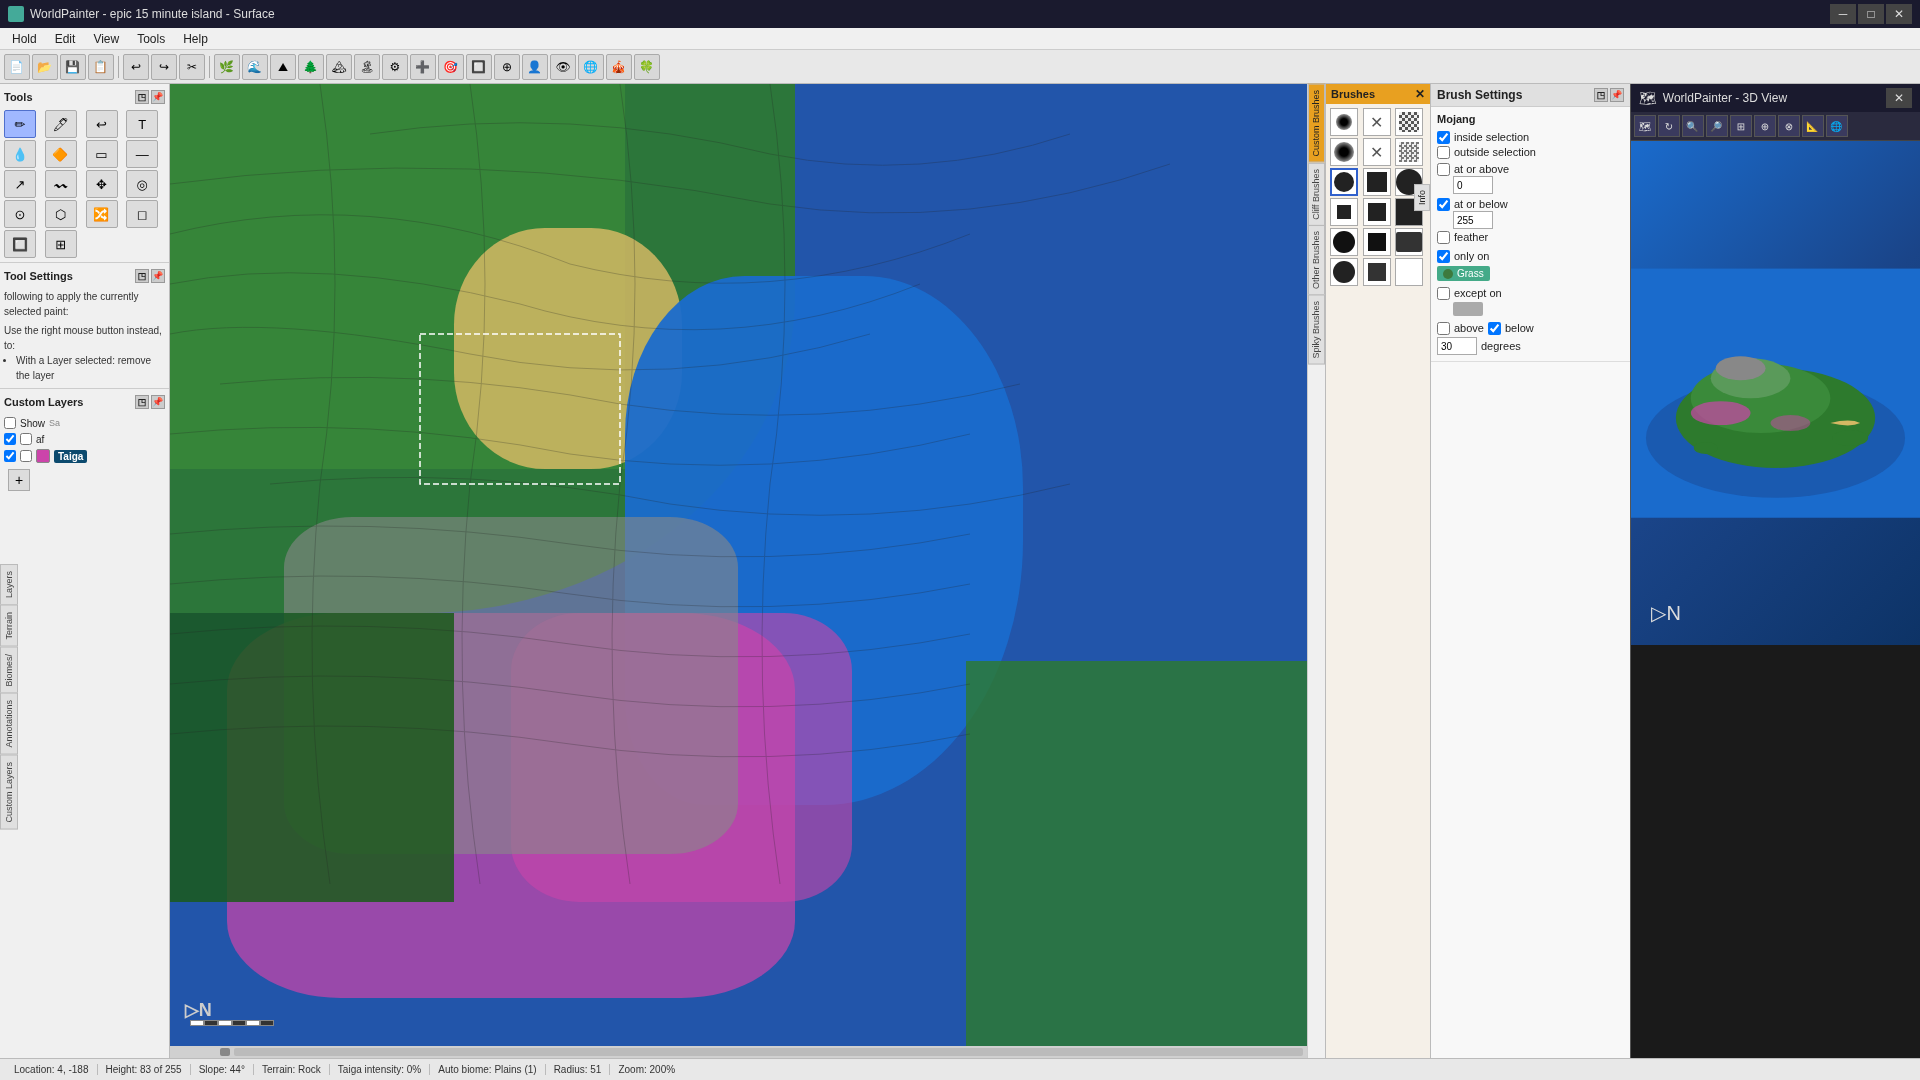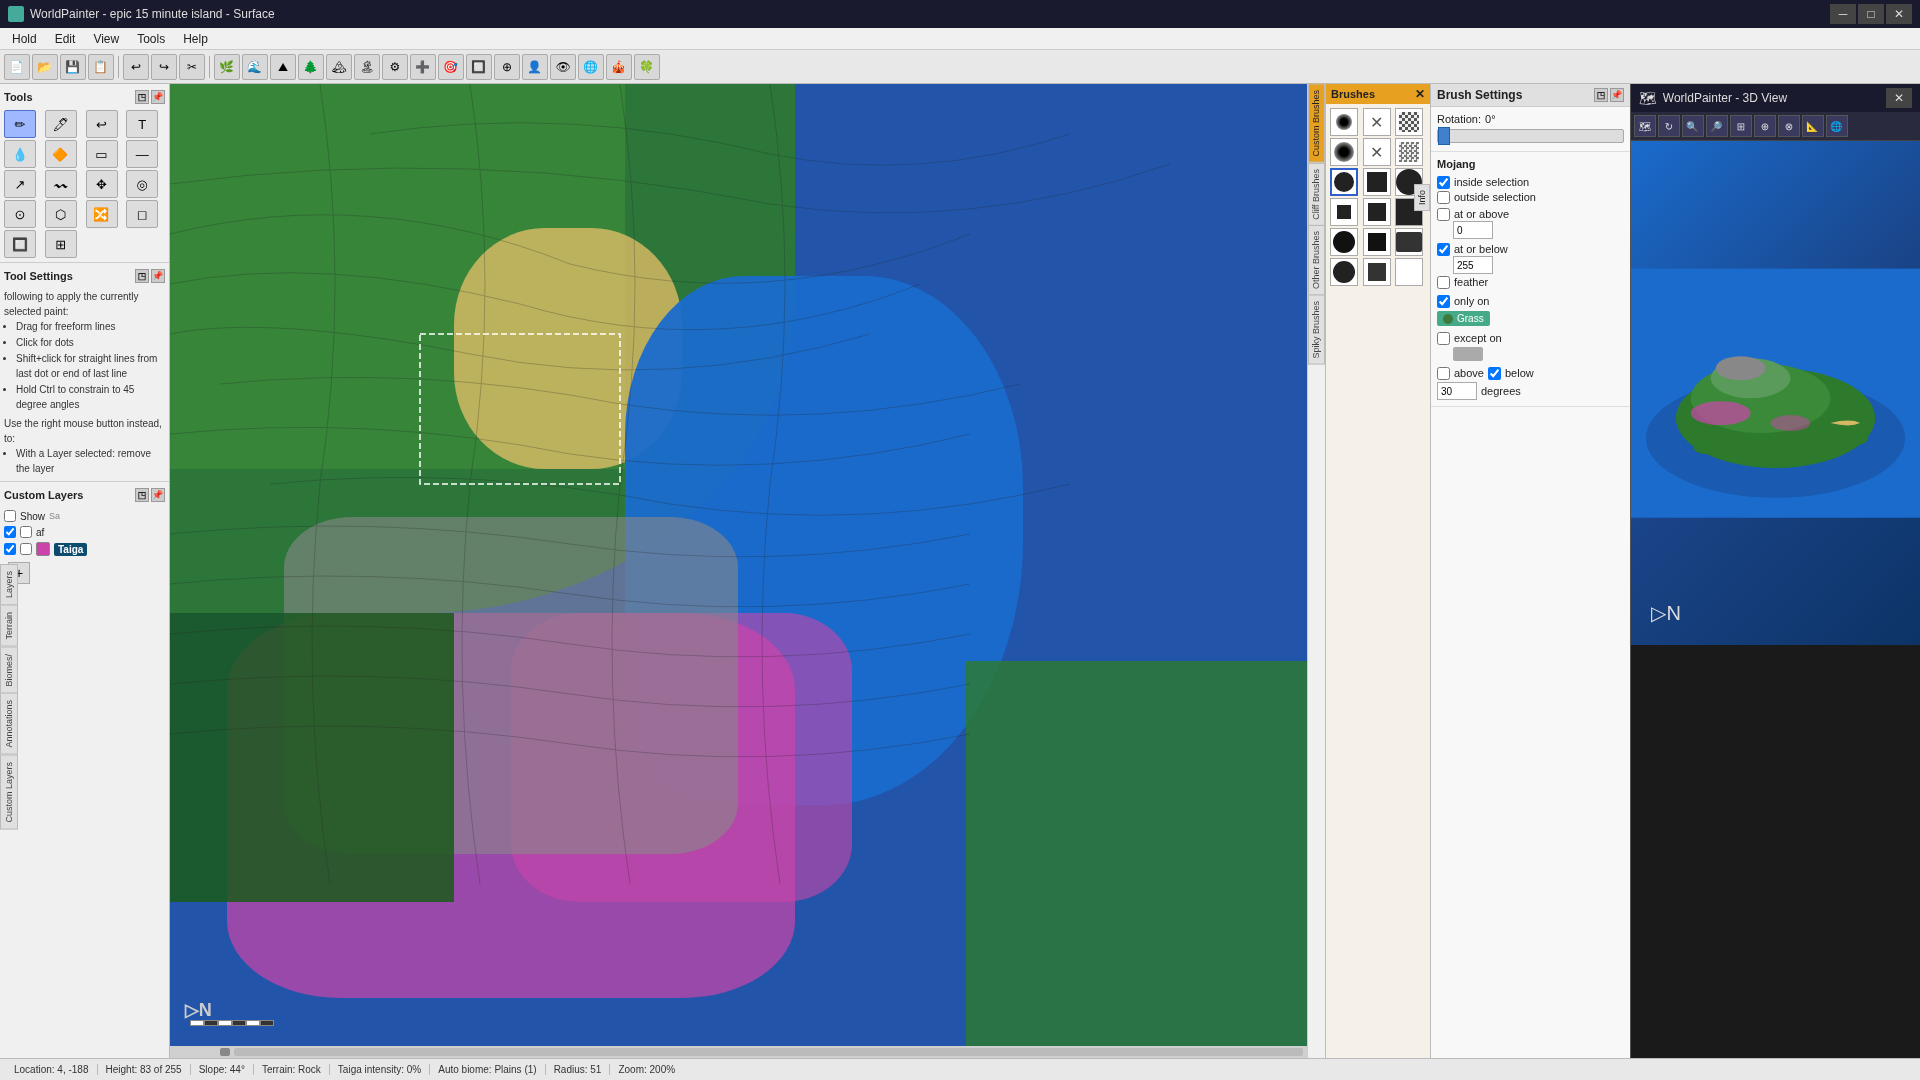--- a/index.html
+++ b/index.html
@@ -208,26 +208,20 @@
       <div class="tool-settings-section">
         <div class="section-header">
           <span>Tool Settings</span>
           <div class="section-controls">
             <div class="ctrl-btn">◳</div>
             <div class="ctrl-btn">📌</div>
           </div>
         </div>
         <div class="tool-settings-text">
           <p>following to apply the currently selected paint:</p>
-          <ul>
-            <li>Drag for freeform lines</li>
-            <li>Click for dots</li>
-            <li>Shift+click for straight lines from last dot or end of last line</li>
-            <li>Hold Ctrl to constrain to 45 degree angles</li>
-          </ul>
           <p style="margin-top:4px;">Use the right mouse button instead, to:</p>
           <ul>
             <li>With a Layer selected: remove the layer</li>
           </ul>
         </div>
       </div>
 
       <div class="custom-layers-section">
         <div class="section-header">
           <span>Custom Layers</span>
@@ -416,27 +410,20 @@
 
     <div class="settings-panel">
       <div class="settings-header">
         <span>Brush Settings</span>
         <div class="section-controls">
           <div class="ctrl-btn">◳</div>
           <div class="ctrl-btn">📌</div>
         </div>
       </div>
 
-      <div class="settings-group">
-        <div class="settings-row">
-          <span>Rotation:</span>
-          <span>0°</span>
-        </div>
-        <input type="range" class="settings-slider" min="0" max="360" value="0" style="width: 100%;">
-      </div>
 
 
       <div class="settings-group">
         <div style="font-weight:bold; margin-bottom:6px;">Mojang</div>
 
         <label class="checkbox-label">
           <input type="checkbox" checked="" style="">
           <span>inside selection</span>
         </label>
         <label class="checkbox-label" style="margin-top:2px;">

